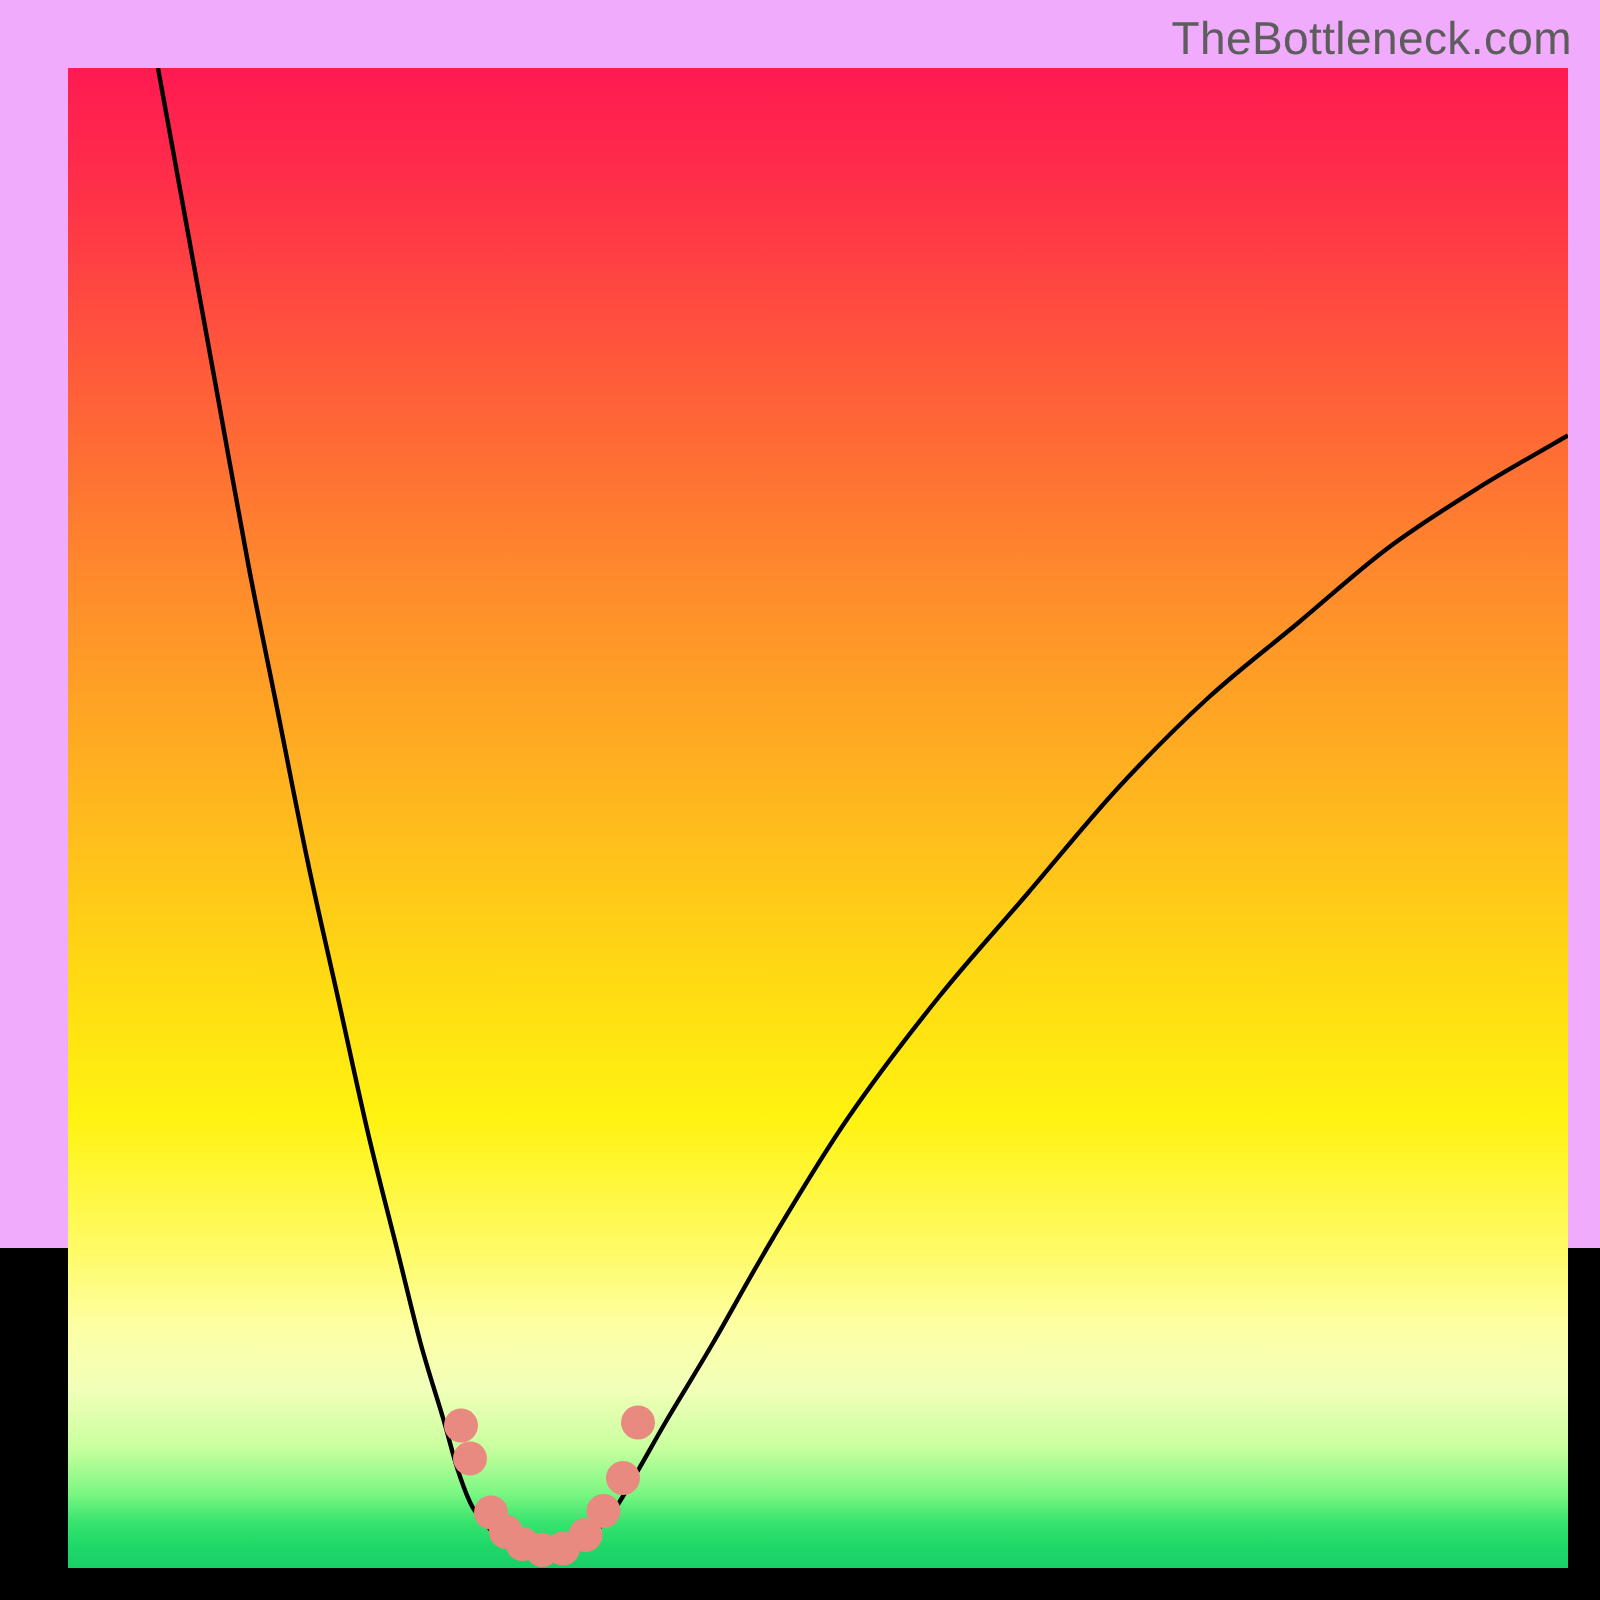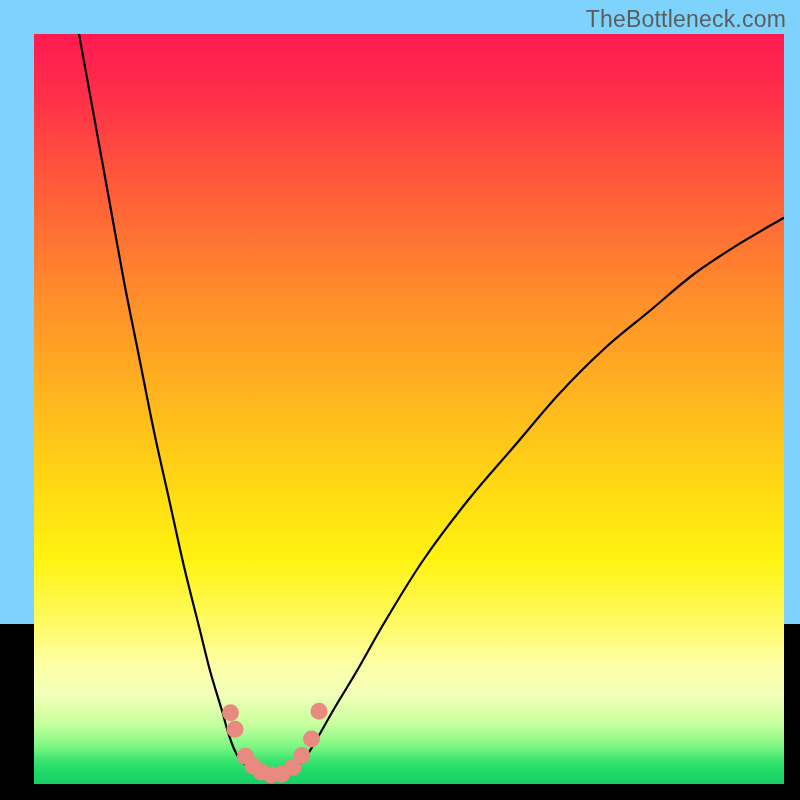--- a/index.html
+++ b/index.html
@@ -10,21 +10,21 @@
     background: #000;
     font-family: Arial, Helvetica, sans-serif;
     overflow: hidden;
   }
   .frame {
     position: absolute;
     left: 0;
     top: 0;
     width: 800px;
     height: 624px;
-    background: #7dd3fc;
+    background: #f0abfc;
   }
   .plot-area {
     position: absolute;
     left: 34px;
     top: 34px;
     width: 750px;
     height: 750px;
     
     background: linear-gradient(
       to bottom,

